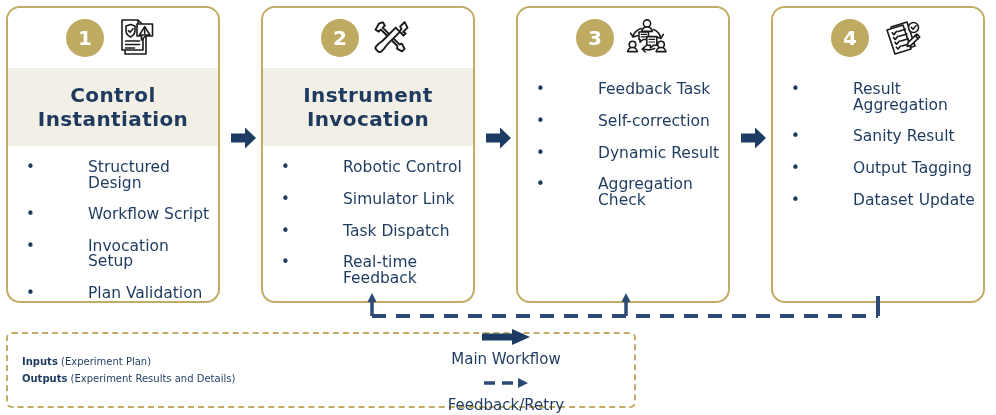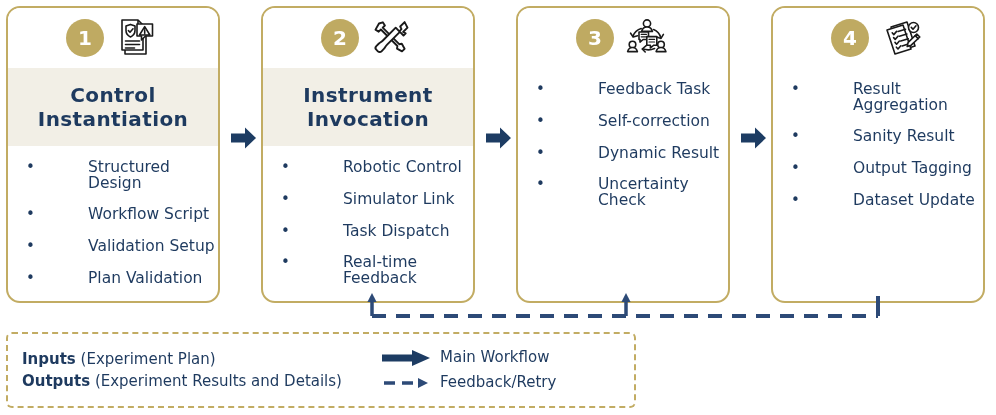--- a/index.html
+++ b/index.html
@@ -149,32 +149,33 @@
     padding-left: 14px;
     box-sizing: border-box;
   }
   .legend-col-right {
     flex: 1 1 auto;
     padding-left: 10px;
     box-sizing: border-box;
   }
   .legend-line {
     color: #1e3a5f;
-    font-size: 15px;
+    font-size: 10px;
     line-height: 1.0;
     margin: 7px 0;
     font-family: "DejaVu Sans", sans-serif;
   }
   .legend-line b { font-weight: bold; }
 
   .legend-row {
     display: flex;
     align-items: center;
     margin: 7px 0;
     gap: 6px;
+    flex-direction: column;
   }
   .legend-swatch {
     width: 56px;
     height: 18px;
     display: flex;
     align-items: center;
     justify-content: center;
     flex: 0 0 auto;
   }
   .legend-swatch svg { display: block; }
@@ -220,21 +221,21 @@
       <li>
           <span class="dot">•</span>
           <span class="btxt">Structured Design</span>
         </li>
       <li>
           <span class="dot">•</span>
           <span class="btxt">Workflow Script</span>
         </li>
       <li>
           <span class="dot">•</span>
-          <span class="btxt">Validation Setup</span>
+          <span class="btxt">Invocation Setup</span>
         </li>
       <li>
           <span class="dot">•</span>
           <span class="btxt">Plan Validation</span>
         </li>
     </ul>
   </div>
 
   <div class="flow-arrow" style="left:230px;">
     <svg width="28" height="24" viewBox="0 0 28 24">
@@ -318,21 +319,21 @@
       <li>
           <span class="dot">•</span>
           <span class="btxt">Self-correction</span>
         </li>
       <li>
           <span class="dot">•</span>
           <span class="btxt">Dynamic Result</span>
         </li>
       <li>
           <span class="dot">•</span>
-          <span class="btxt">Uncertainty Check</span>
+          <span class="btxt">Aggregation Check</span>
         </li>
     </ul>
   </div>
 
   <div class="flow-arrow" style="left:740px;">
     <svg width="28" height="24" viewBox="0 0 28 24">
       <path d="M1 7.5 h14 v-6 l11 10.5 l-11 10.5 v-6 h-14 z" fill="#1d3c63"></path>
     </svg>
   </div>
 

